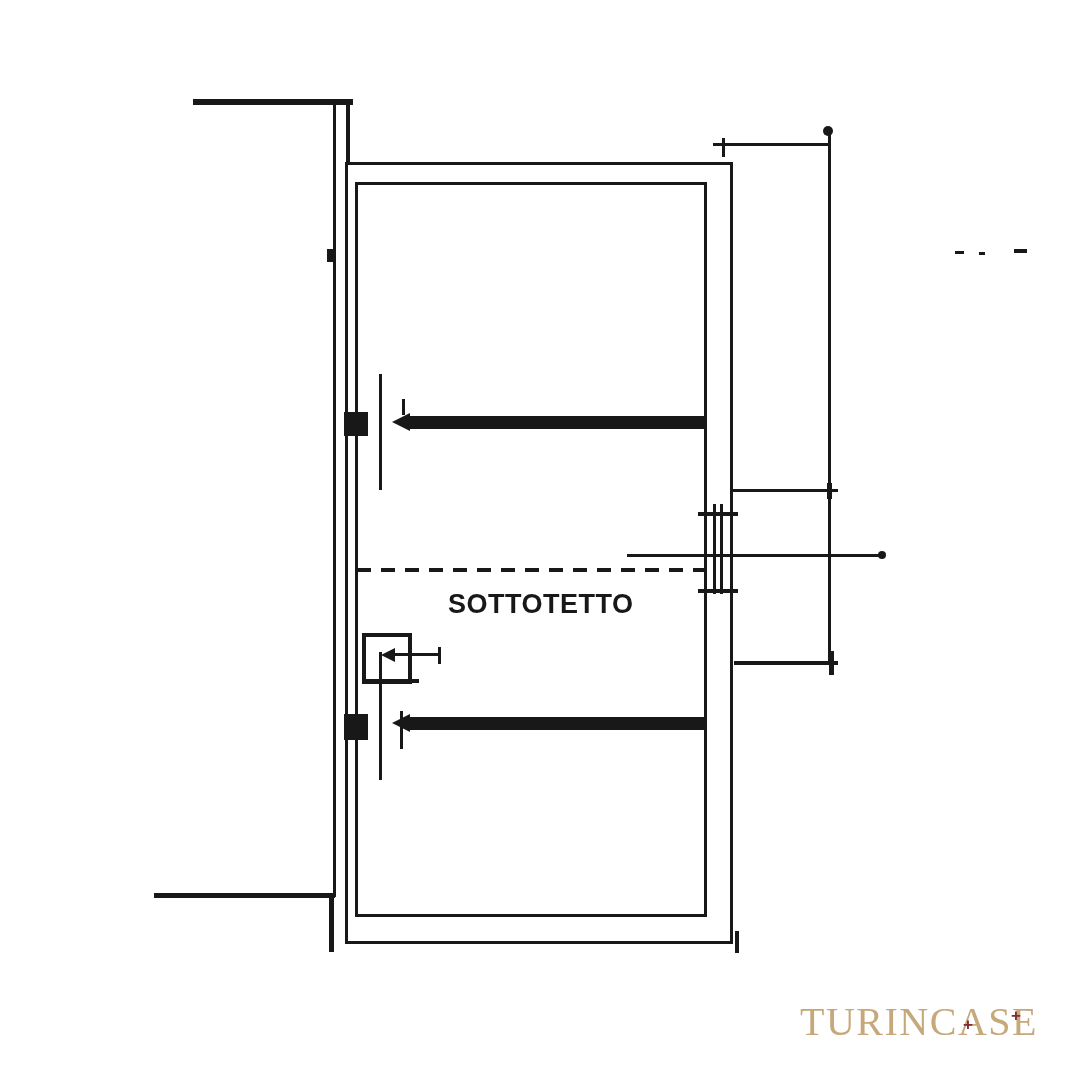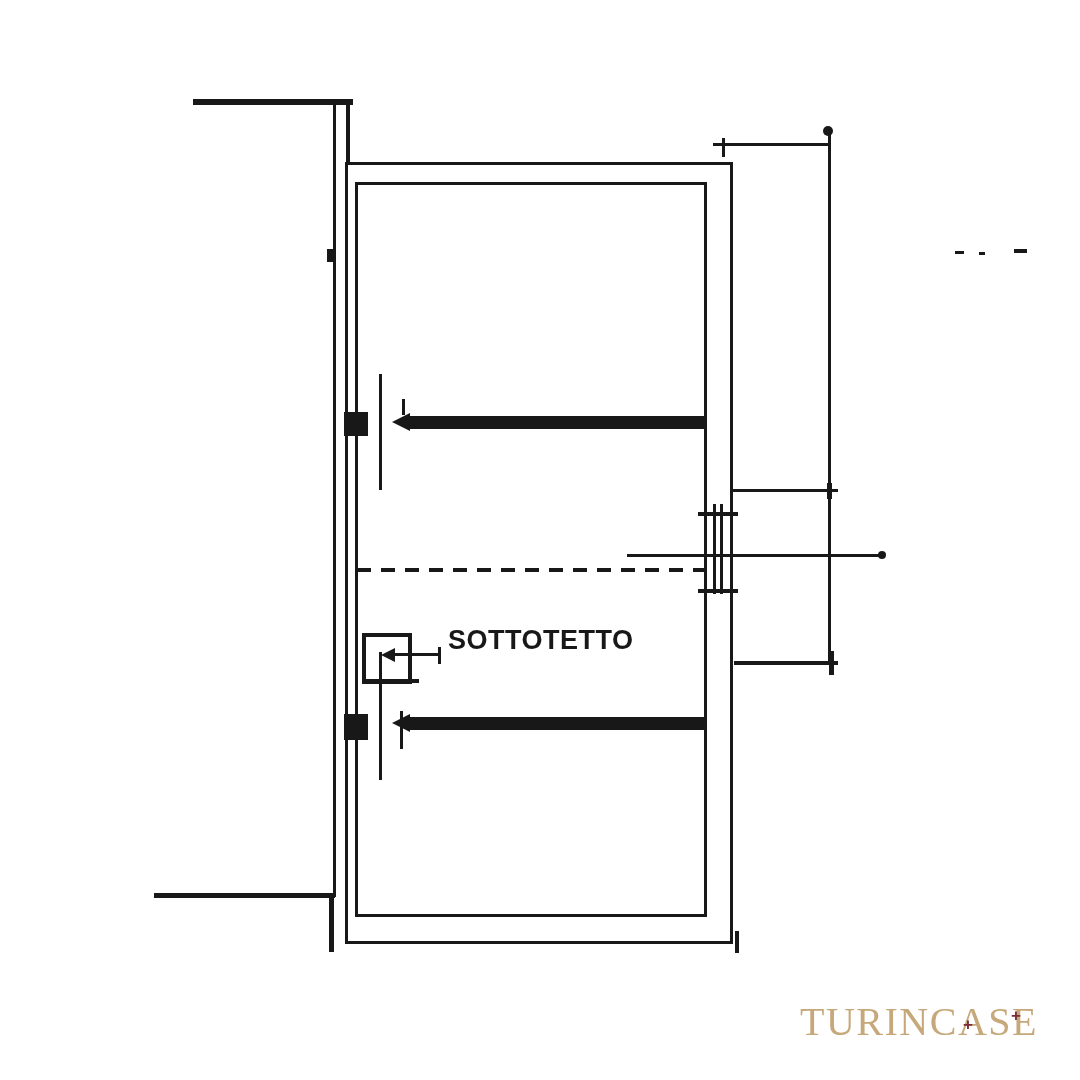--- a/index.html
+++ b/index.html
@@ -71,20 +71,20 @@
       <div class="shp" style="left: 734px; top: 661px; width: 104px; height: 4px; background: rgb(24, 24, 24);"></div>
       <div class="shp" style="left: 829px; top: 651px; width: 5px; height: 24px; background: rgb(24, 24, 24);"></div>
       <div class="shp" style="left: 344px; top: 412px; width: 24px; height: 24px; background: rgb(24, 24, 24);"></div>
       <div class="shp" style="left: 344px; top: 714px; width: 24px; height: 26px; background: rgb(24, 24, 24);"></div>
       <div class="shp" style="left: 327px; top: 249px; width: 9px; height: 13px; background: rgb(24, 24, 24);"></div>
       <div class="shp" style="left: 955px; top: 251px; width: 9px; height: 3px; background: rgb(24, 24, 24);"></div>
       <div class="shp" style="left: 979px; top: 252px; width: 6px; height: 3px; background: rgb(24, 24, 24);"></div>
       <div class="shp" style="left: 1014px; top: 249px; width: 13px; height: 4px; background: rgb(24, 24, 24);"></div>
       <div class="shp" style="left: 735px; top: 931px; width: 4px; height: 22px; background: rgb(24, 24, 24);"></div>
     </div>
-  <div class="room-label" style="color: rgb(24, 24, 24); margin-top: 36px;">SOTTOTETTO</div>
+  <div class="room-label" style="color: rgb(24, 24, 24);">SOTTOTETTO</div>
 </div>
 
 <div>
   <div class="wm-text" style="color: rgb(198, 168, 122);">TURINCASE</div>
   <span class="wm-mark m0" style="color: rgb(125, 43, 54);">+</span>
   <span class="wm-mark m1" style="color: rgb(125, 43, 54);">+</span>
 </div>
 
 </body></html>

